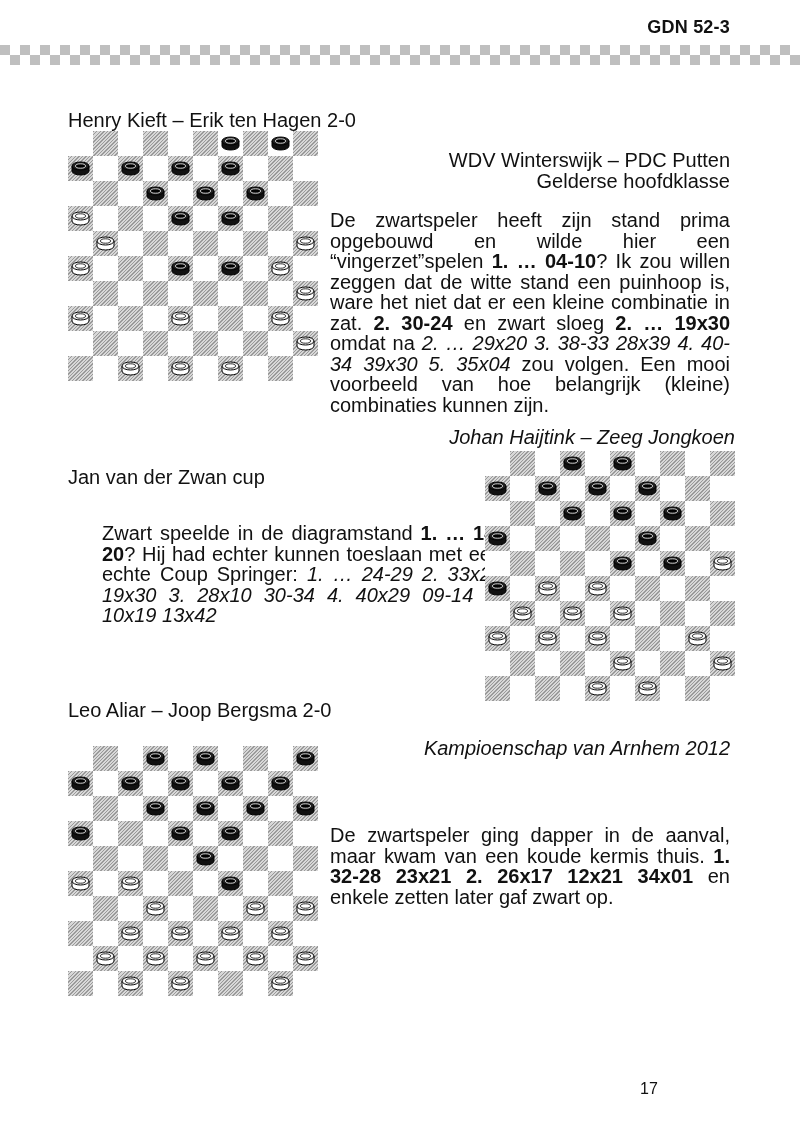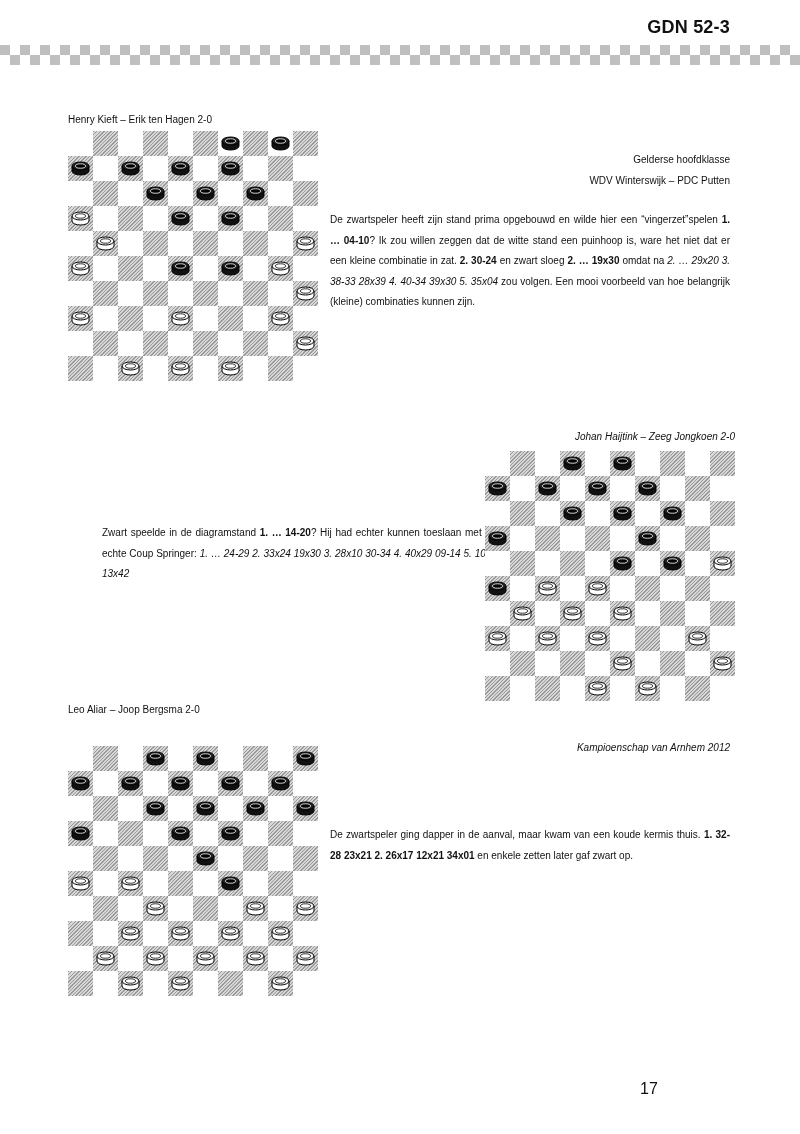--- a/index.html
+++ b/index.html
@@ -3,21 +3,21 @@
 <meta charset="utf-8">
 <style>
   html, body { margin:0; padding:0; }
   body { width:800px; height:1134px; background:#ffffff; position:relative; overflow:hidden;
          font-family:"Liberation Sans", sans-serif; color:#111; }
   .hdr-title { position:absolute; right:70px; top:17px; font-weight:bold; font-size:18px; letter-spacing:0.2px; }
   .stripe { position:absolute; left:0; top:45px; width:800px; height:20px;
             background:
               repeating-linear-gradient(90deg, #bfbfbf 0 10px, #ffffff 10px 20px) 0 0/800px 10px no-repeat,
               repeating-linear-gradient(90deg, #ffffff 0 10px, #bfbfbf 10px 20px) 0 10px/800px 10px no-repeat; }
-  .txt { position:absolute; font-size:10px; line-height:20.5px; }
+  .txt { position:absolute; font-size:20px; line-height:20.5px; }
   .just { text-align:justify; }
   .right { text-align:right; }
   b { font-weight:bold; }
   .board { position:absolute; width:250px; height:250px; display:grid;
            grid-template-columns:repeat(10,25px); grid-template-rows:repeat(10,25px); }
   .sq { width:25px; height:25px; position:relative; box-sizing:border-box; }
   .sq.dark { background: repeating-linear-gradient(135deg, #9a9a9a 0 1px, #d8d8d8 1px 2.5px); }
   .sq.light { background:#ffffff; }
   .piece { position:absolute; left:3px; top:5px; width:19px; height:15px; }
   .pageno { position:absolute; left:640px; top:1080px; font-size:16px; }
@@ -281,27 +281,28 @@
     <path d="M1 5 L1 10 A8.5 4 0 0 0 18 10 L18 5 Z" fill="#fff" stroke="#000" stroke-width="1"></path>
     <ellipse cx="9.5" cy="5" rx="8.5" ry="4" fill="#f4f4f4" stroke="#000" stroke-width="1"></ellipse>
     <ellipse cx="9.5" cy="5" rx="5" ry="2.2" fill="#fff" stroke="#000" stroke-width="0.8"></ellipse>
   </svg>
     </div>
     <div class="sq light"></div>
     <div class="sq dark"></div>
     <div class="sq light"></div>
   </div>
 <div class="txt right" style="left:330px;top:150px;width:400px;">
+  <div>WDV Winterswijk – PDC Putten</div>
   <div>Gelderse hoofdklasse</div>
-  <div>WDV Winterswijk – PDC Putten</div>
 </div>
 <div class="txt just" style="left:330px;top:210px;width:400px;"><span>De zwartspeler heeft zijn stand prima opgebouwd en wilde hier een “vingerzet”spelen </span><b>1. … 04-10</b><span>? Ik zou willen zeggen dat de witte stand een puinhoop is, ware het niet dat er een kleine combinatie in zat. </span><b>2. 30-24</b><span> en zwart sloeg </span><b>2. … 19x30</b><span> omdat na </span><i>2. … 29x20 3. 38-33 28x39 4. 40-34 39x30 5. 35x04</i><span> zou volgen. Een mooi voorbeeld van hoe belangrijk (kleine) combinaties kunnen zijn.</span></div>
 
 <div class="txt right" style="left:440px;top:427px;width:295px;font-style:italic;">Johan Haijtink – Zeeg Jongkoen 2-0</div>
 <div class="txt" style="left:68px;top:467px;width:400px;">
+  <div>Jan van der Zwan cup</div>
 </div>
 <div class="txt just" style="left:68px;top:523px;width:400px;margin-left:34px;"><span>Zwart speelde in de diagramstand </span><b>1. … 14-20</b><span>? Hij had echter kunnen toeslaan met een echte Coup Springer: </span><i>1. … 24-29 2. 33x24 19x30 3. 28x10 30-34 4. 40x29 09-14 5. 10x19 13x42</i></div>
 <div class="board" style="left:485px;top:451px;">
     <div class="sq light"></div>
     <div class="sq dark"></div>
     <div class="sq light"></div>
     <div class="sq dark">
       <svg class="piece" viewBox="0 0 19 15">
     <path d="M1 5 L1 10 A8.5 4 0 0 0 18 10 L18 5 Z" fill="#111" stroke="#000" stroke-width="1"></path>
     <ellipse cx="9.5" cy="5" rx="8.5" ry="4" fill="#222" stroke="#000" stroke-width="1"></ellipse>

